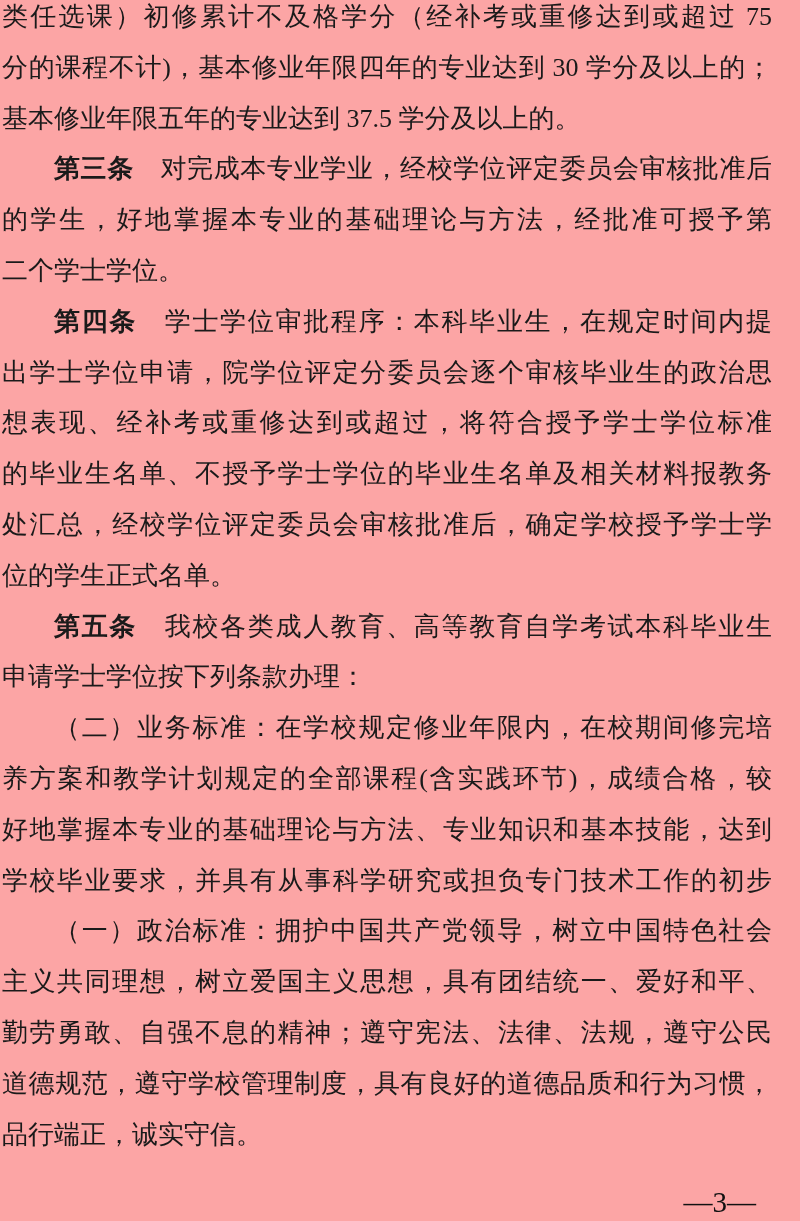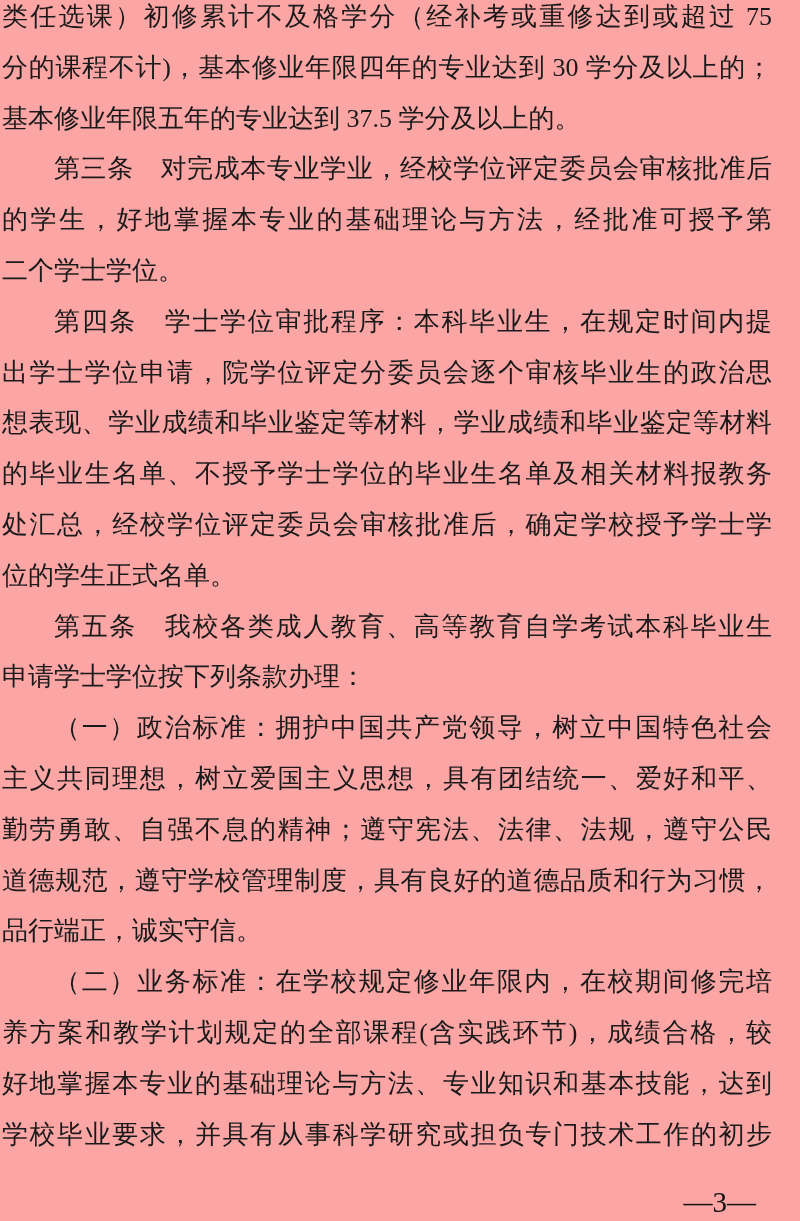--- a/index.html
+++ b/index.html
@@ -25,21 +25,21 @@
     text-align: justify;
     text-align-last: justify;
     overflow: hidden;
     color: #1a1a1a;
   }
   .line.end {
     text-align: center;
     text-align-last: left;
   }
   .line.indent { text-indent: 2em; }
-  .term { font-weight: 400; }
+  .term { font-weight: 700; }
   .page-number {
     position: absolute;
     right: 44px;
     bottom: 4px;
     font-size: 29px;
     line-height: 29px;
     color: #111111;
     font-family: "Liberation Serif", "DejaVu Serif", serif;
   }
 </style>
@@ -54,37 +54,37 @@
         <div class="line end">基本修业年限五年的专业达到 37.5 学分及以上的。</div>
       </div>
       <div class="paragraph">
         <div class="line indent"><b class="term">第三条</b><span>　对完成本专业学业，经校学位评定委员会审核批准后</span></div>
         <div class="line">的学生，好地掌握本专业的基础理论与方法，经批准可授予第</div>
         <div class="line end">二个学士学位。</div>
       </div>
       <div class="paragraph">
         <div class="line indent"><b class="term">第四条</b><span>　学士学位审批程序：本科毕业生，在规定时间内提</span></div>
         <div class="line">出学士学位申请，院学位评定分委员会逐个审核毕业生的政治思</div>
-        <div class="line">想表现、学业成绩和毕业鉴定等材料，学业成绩和毕业鉴定等材料</div>
+        <div class="line">想表现、经补考或重修达到或超过，将符合授予学士学位标准</div>
         <div class="line">的毕业生名单、不授予学士学位的毕业生名单及相关材料报教务</div>
         <div class="line">处汇总，经校学位评定委员会审核批准后，确定学校授予学士学</div>
         <div class="line end">位的学生正式名单。</div>
       </div>
       <div class="paragraph">
         <div class="line indent"><b class="term">第五条</b><span>　我校各类成人教育、高等教育自学考试本科毕业生</span></div>
         <div class="line end">申请学士学位按下列条款办理：</div>
       </div>
       <div class="paragraph">
+        <div class="line indent">（二）业务标准：在学校规定修业年限内，在校期间修完培</div>
+        <div class="line">养方案和教学计划规定的全部课程(含实践环节)，成绩合格，较</div>
+        <div class="line">好地掌握本专业的基础理论与方法、专业知识和基本技能，达到</div>
+        <div class="line">学校毕业要求，并具有从事科学研究或担负专门技术工作的初步</div>
+      </div>
+      <div class="paragraph">
         <div class="line indent">（一）政治标准：拥护中国共产党领导，树立中国特色社会</div>
         <div class="line">主义共同理想，树立爱国主义思想，具有团结统一、爱好和平、</div>
         <div class="line">勤劳勇敢、自强不息的精神；遵守宪法、法律、法规，遵守公民</div>
         <div class="line">道德规范，遵守学校管理制度，具有良好的道德品质和行为习惯，</div>
         <div class="line end">品行端正，诚实守信。</div>
       </div>
-      <div class="paragraph">
-        <div class="line indent">（二）业务标准：在学校规定修业年限内，在校期间修完培</div>
-        <div class="line">养方案和教学计划规定的全部课程(含实践环节)，成绩合格，较</div>
-        <div class="line">好地掌握本专业的基础理论与方法、专业知识和基本技能，达到</div>
-        <div class="line">学校毕业要求，并具有从事科学研究或担负专门技术工作的初步</div>
-      </div>
     </div>
   <div class="page-number">—3—</div>
 </div>
 
 </body></html>

